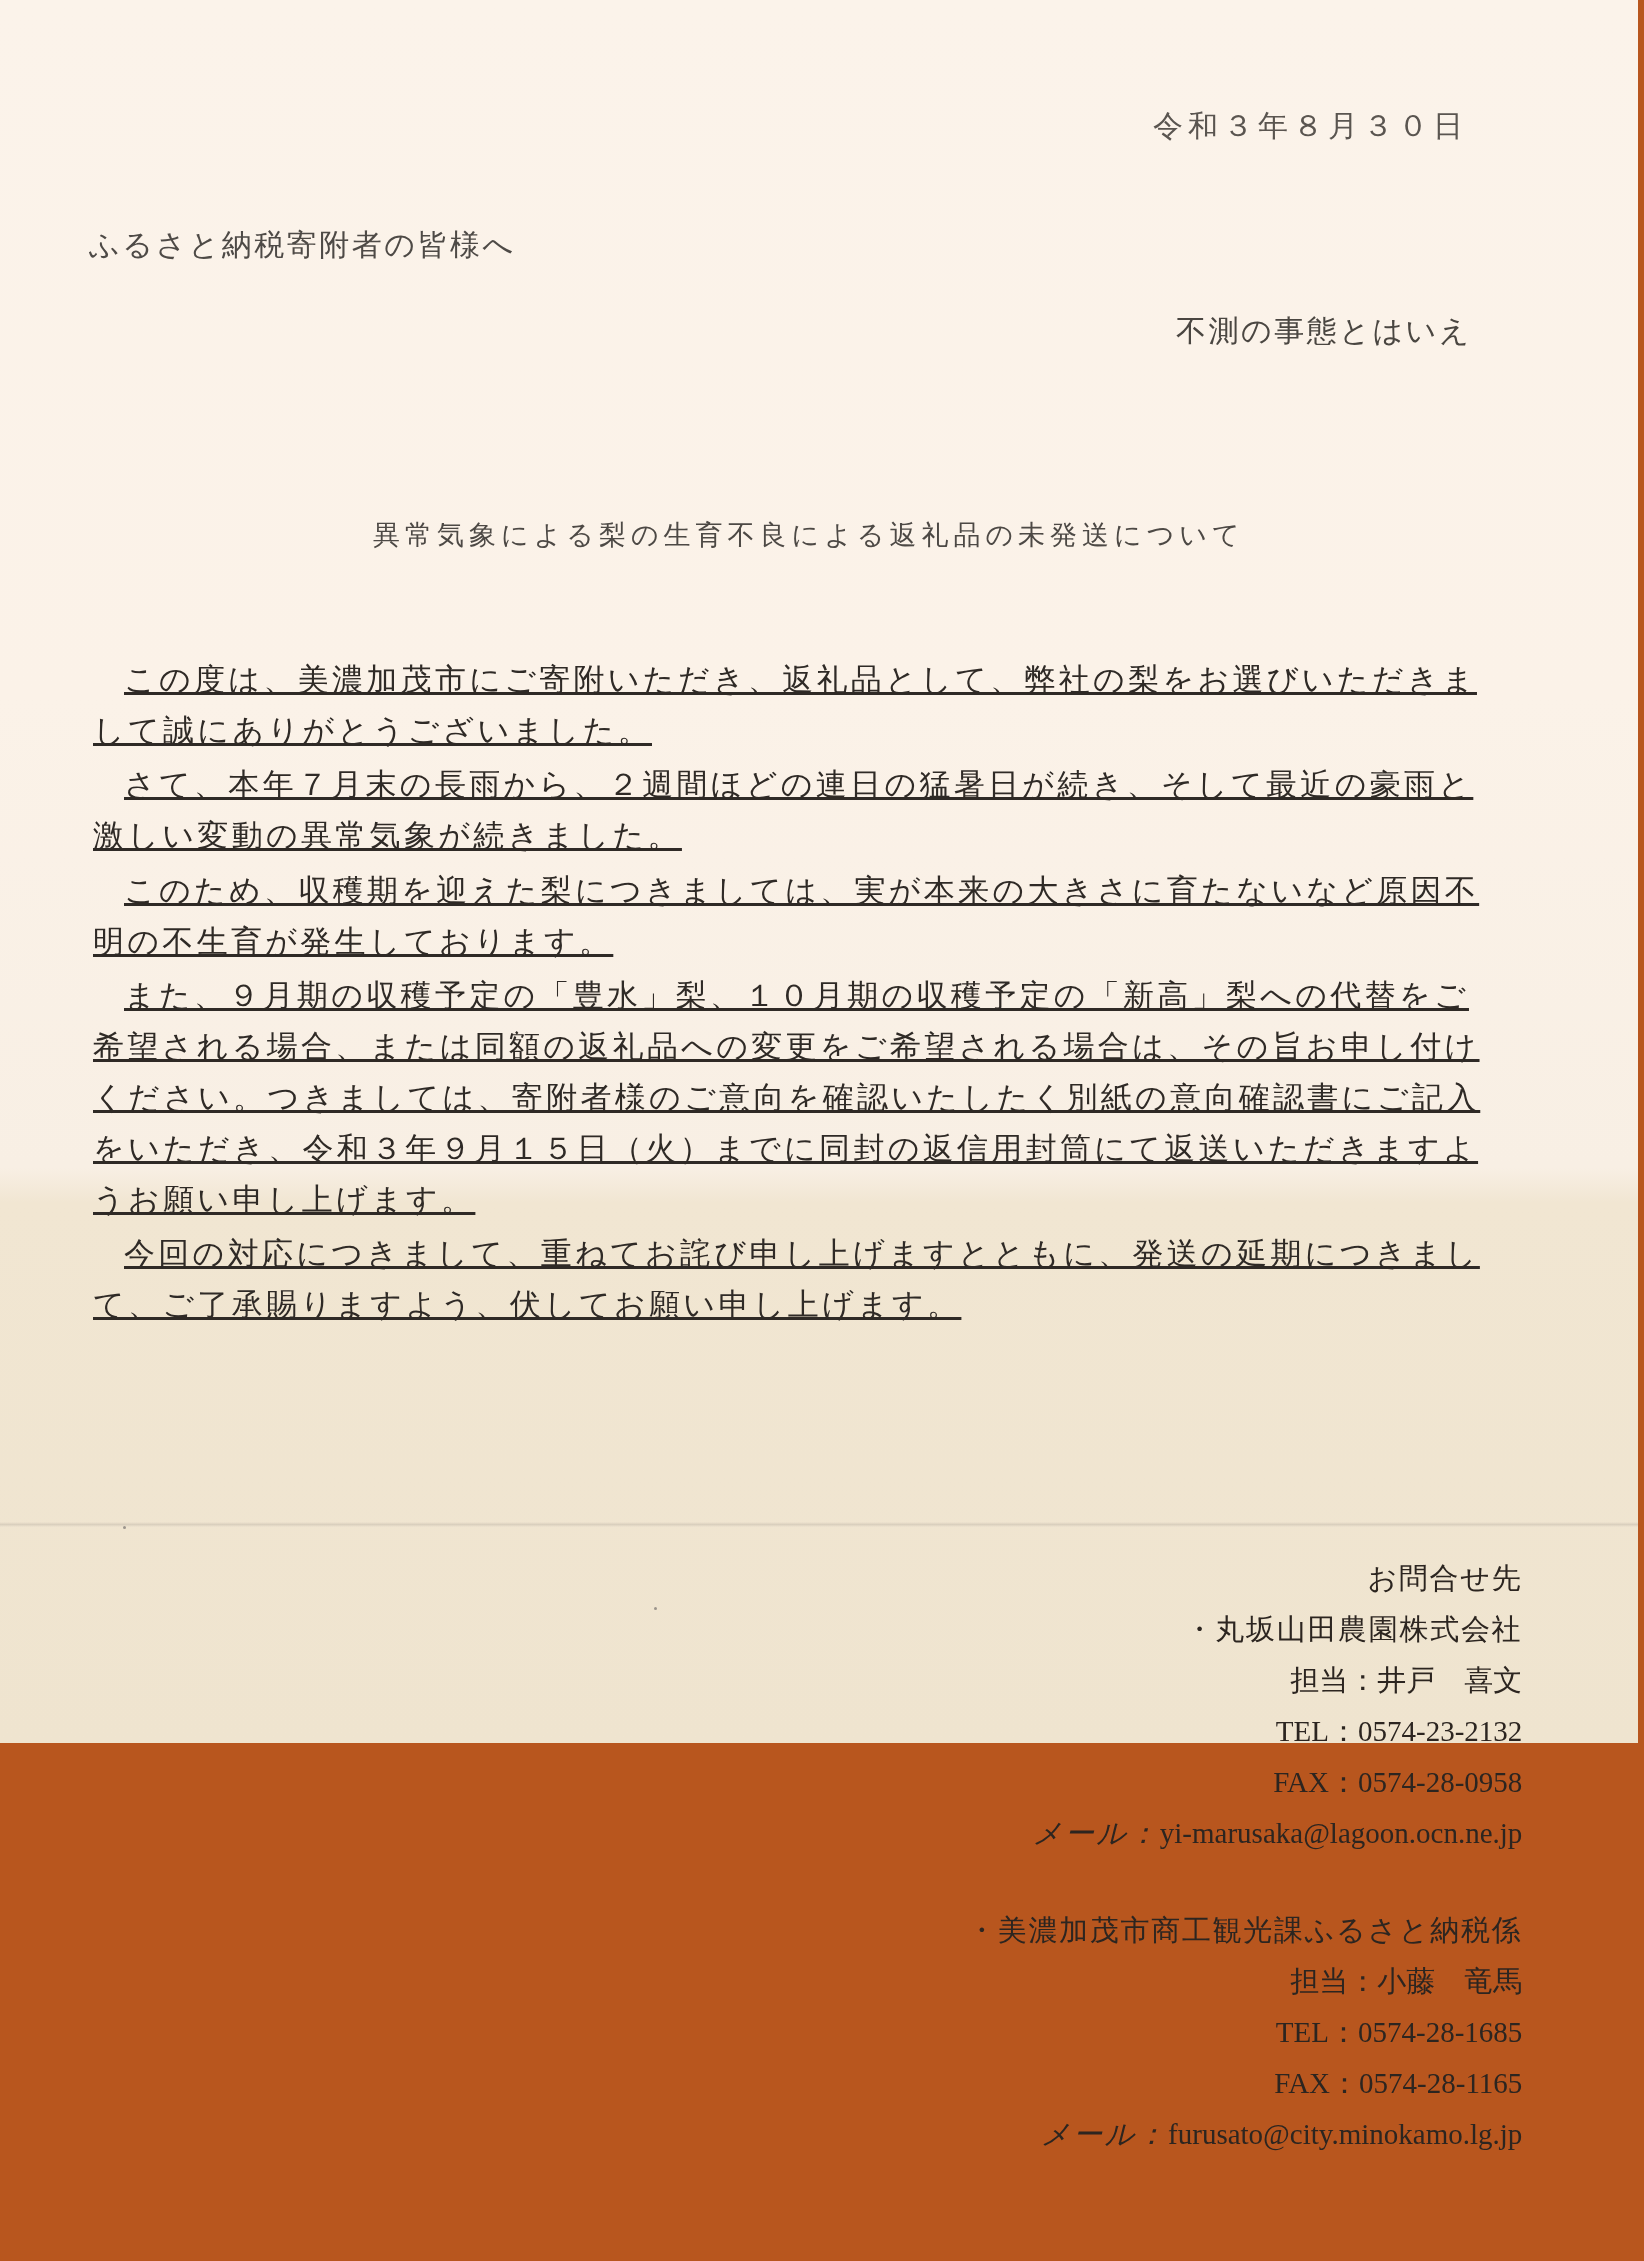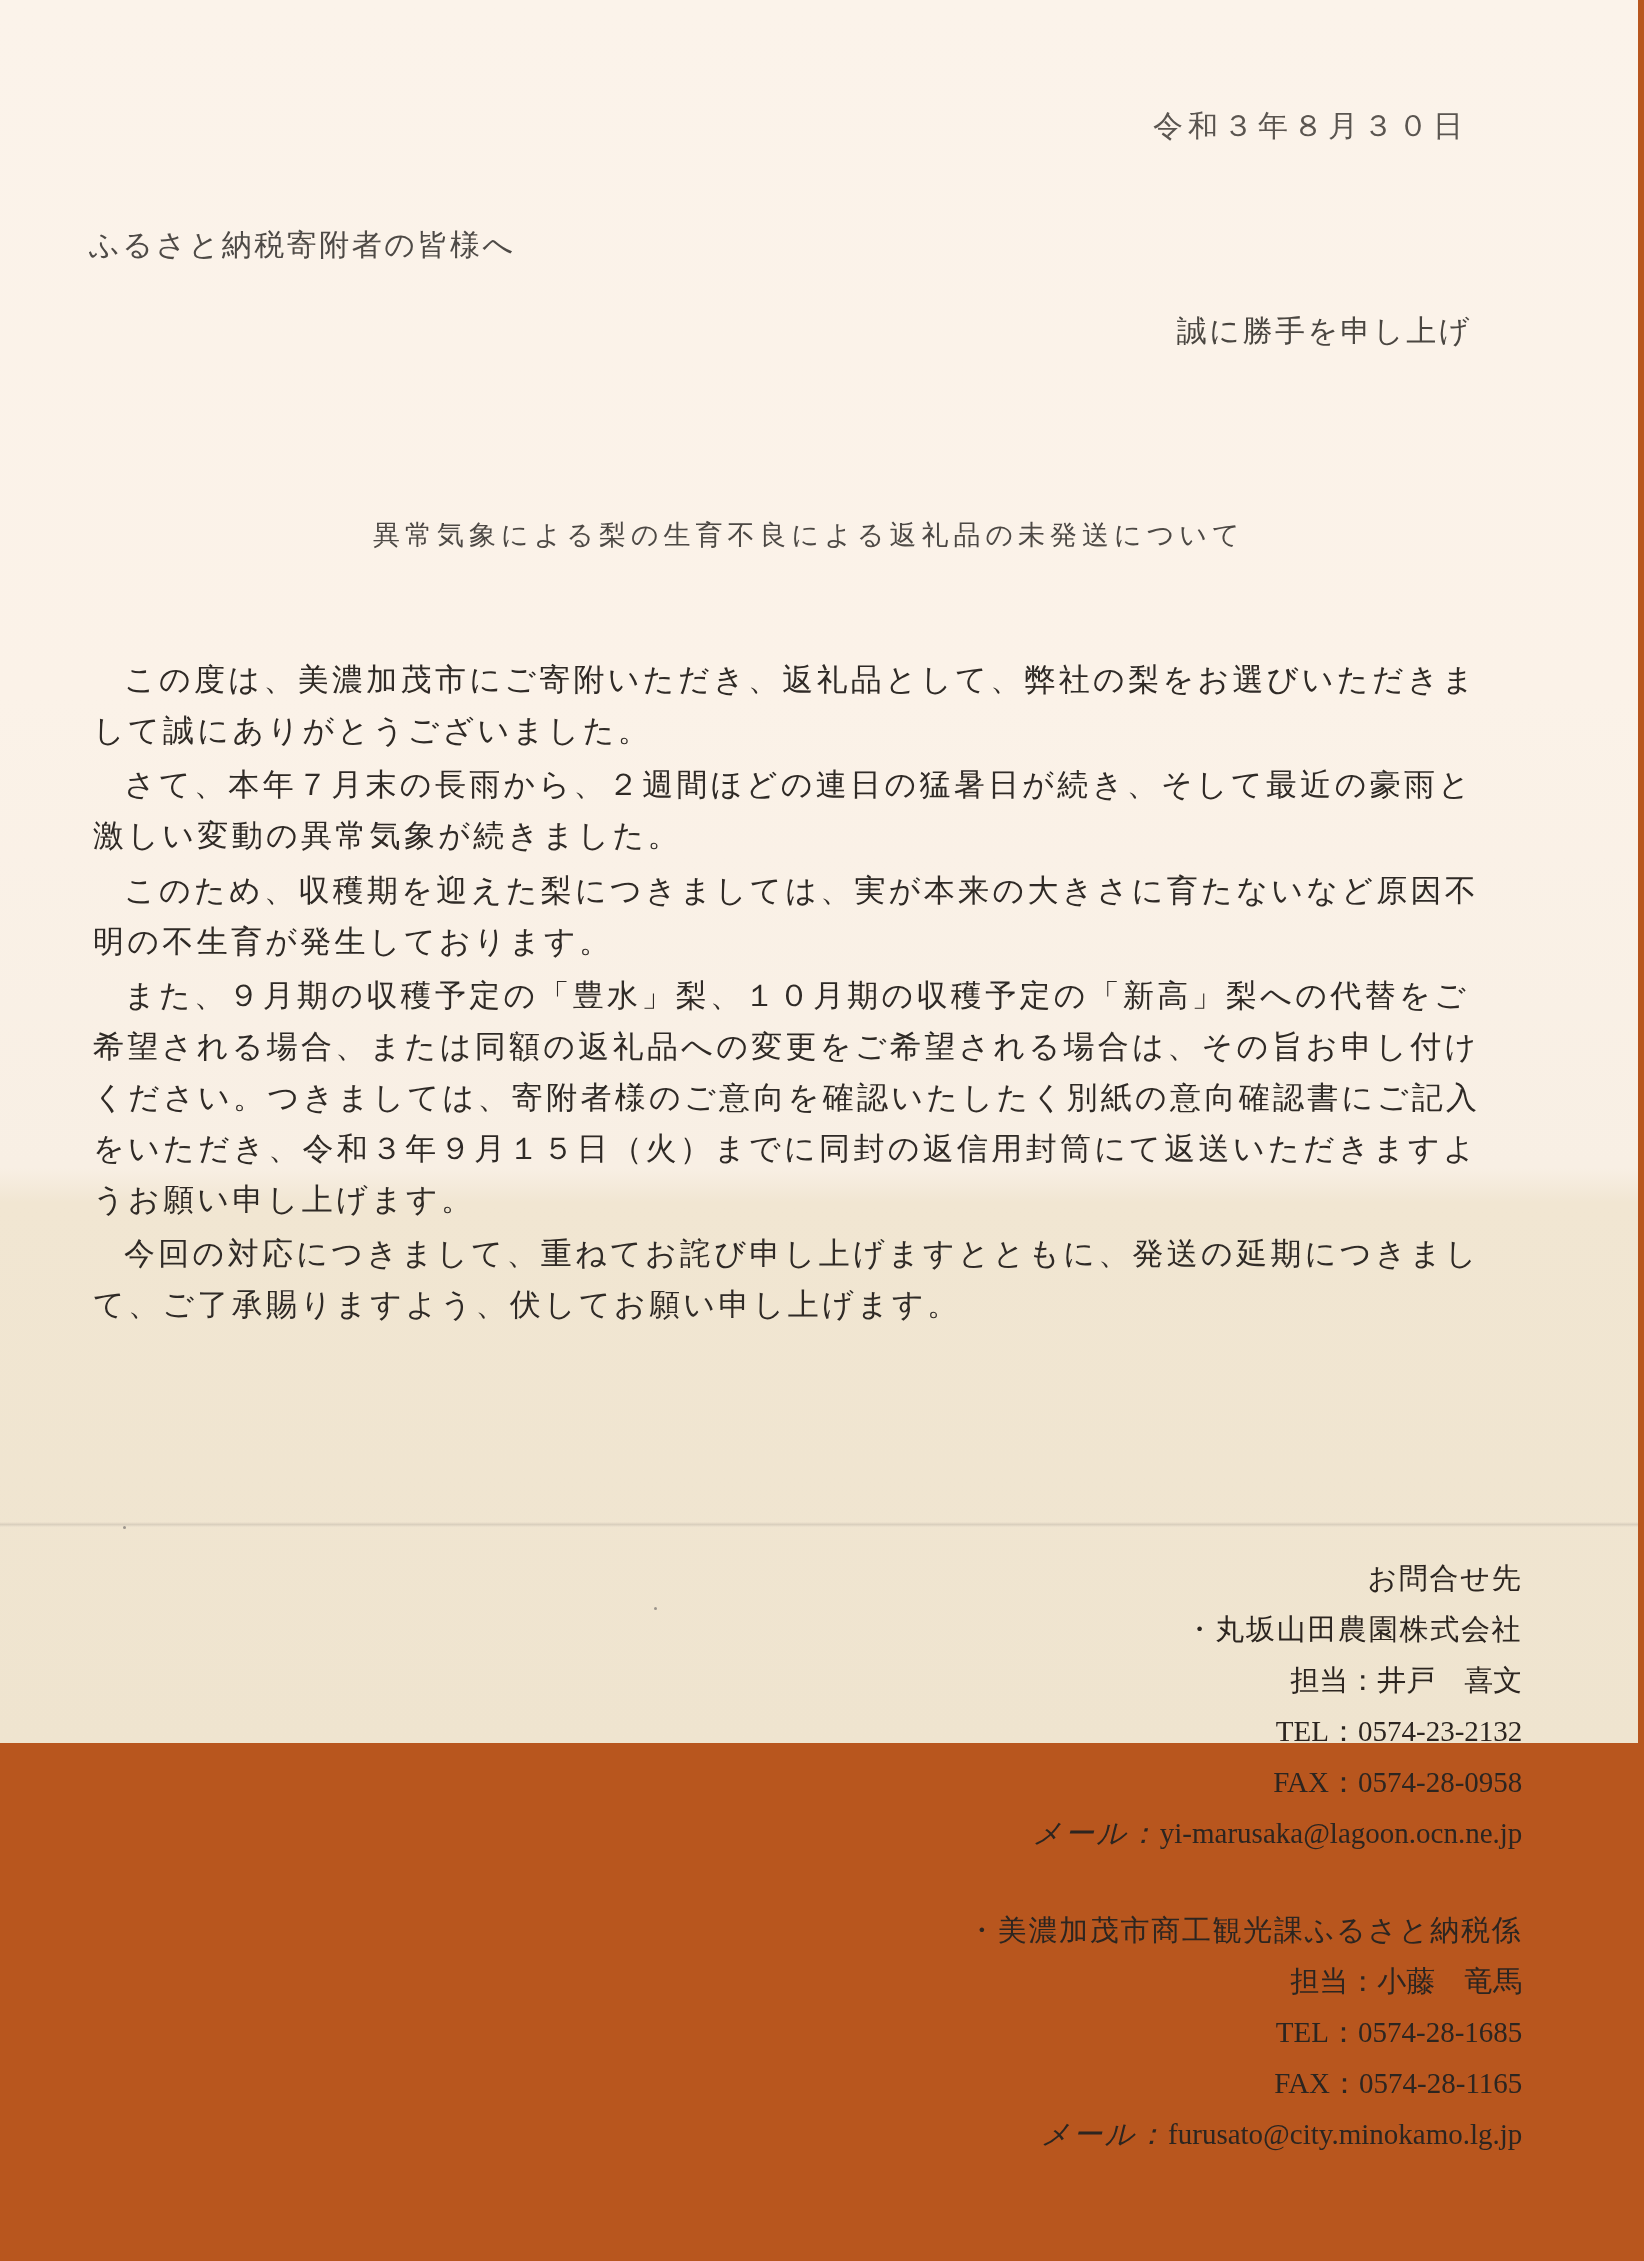--- a/index.html
+++ b/index.html
@@ -72,20 +72,21 @@
   }
   .body {
     position: absolute;
     left: 93px;
     top: 654px;
     width: 1408px;
     font-size: 31px;
     line-height: 51px;
     letter-spacing: 3.3px;
     color: #2f2a26;
+    text-decoration: underline;
   }
   .body p {
     margin: 0 0 3.3px 0;
     text-indent: 1em;
     white-space: pre-line;
   }
   .contact {
     position: absolute;
     left: 962px;
     top: 1553px;
@@ -110,21 +111,21 @@
 </style>
 </head>
 <body>
 
 <div class="paper">
 
   <div class="abs date">令和３年８月３０日</div>
 
   <div class="abs salutation">ふるさと納税寄附者の皆様へ</div>
 
-  <div class="abs company">誠に勝手を申し上げ</div>
+  <div class="abs company">不測の事態とはいえ</div>
 
 
   <div class="abs subject">異常気象による梨の生育不良による返礼品の未発送について</div>
 
   <div class="body">
     <p>この度は、美濃加茂市にご寄附いただき、返礼品として、弊社の梨をお選びいただきまして誠にありがとうございました。</p>
     <p>さて、本年７月末の長雨から、２週間ほどの連日の猛暑日が続き、そして最近の豪雨と激しい変動の異常気象が続きました。</p>
     <p>このため、収穫期を迎えた梨につきましては、実が本来の大きさに育たないなど原因不明の不生育が発生しております。</p>
     <p>また、９月期の収穫予定の「豊水」梨、１０月期の収穫予定の「新高」梨への代替をご希望される場合、または同額の返礼品への変更をご希望される場合は、その旨お申し付けください。つきましては、寄附者様のご意向を確認いたしたく別紙の意向確認書にご記入をいただき、令和３年９月１５日（火）までに同封の返信用封筒にて返送いただきますようお願い申し上げます。</p>
     <p>今回の対応につきまして、重ねてお詫び申し上げますとともに、発送の延期につきまして、ご了承賜りますよう、伏してお願い申し上げます。</p>

